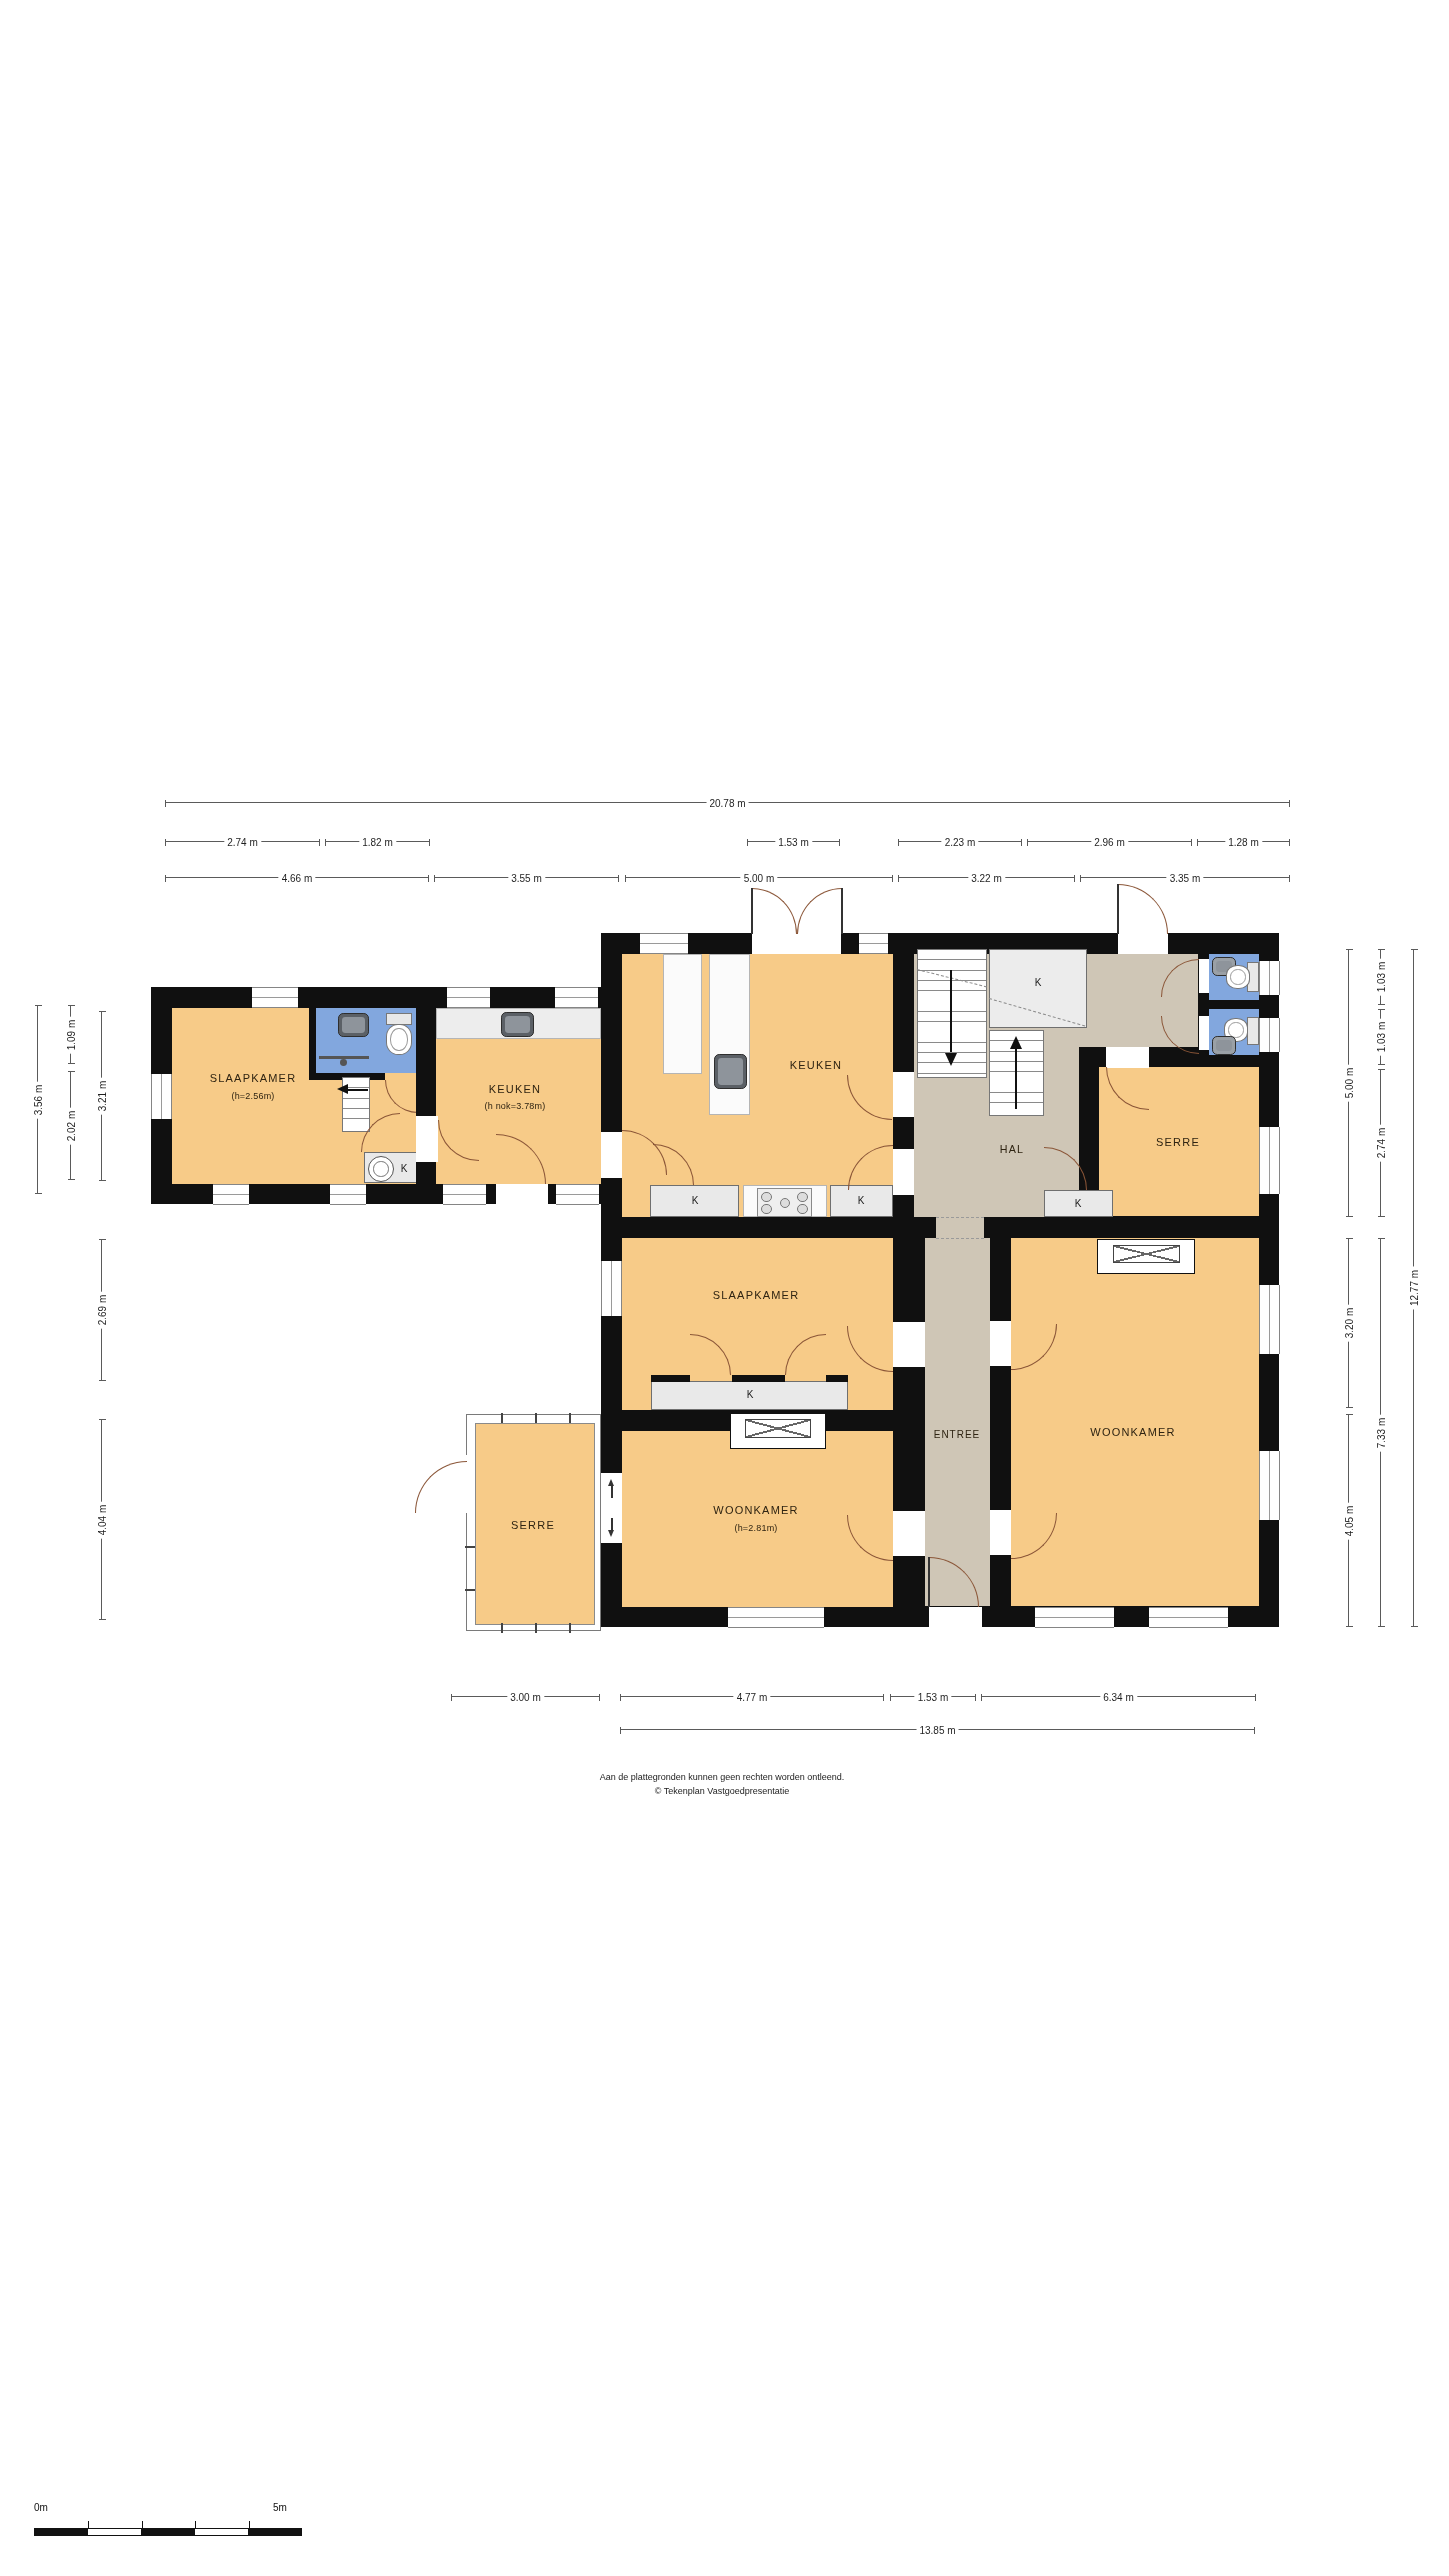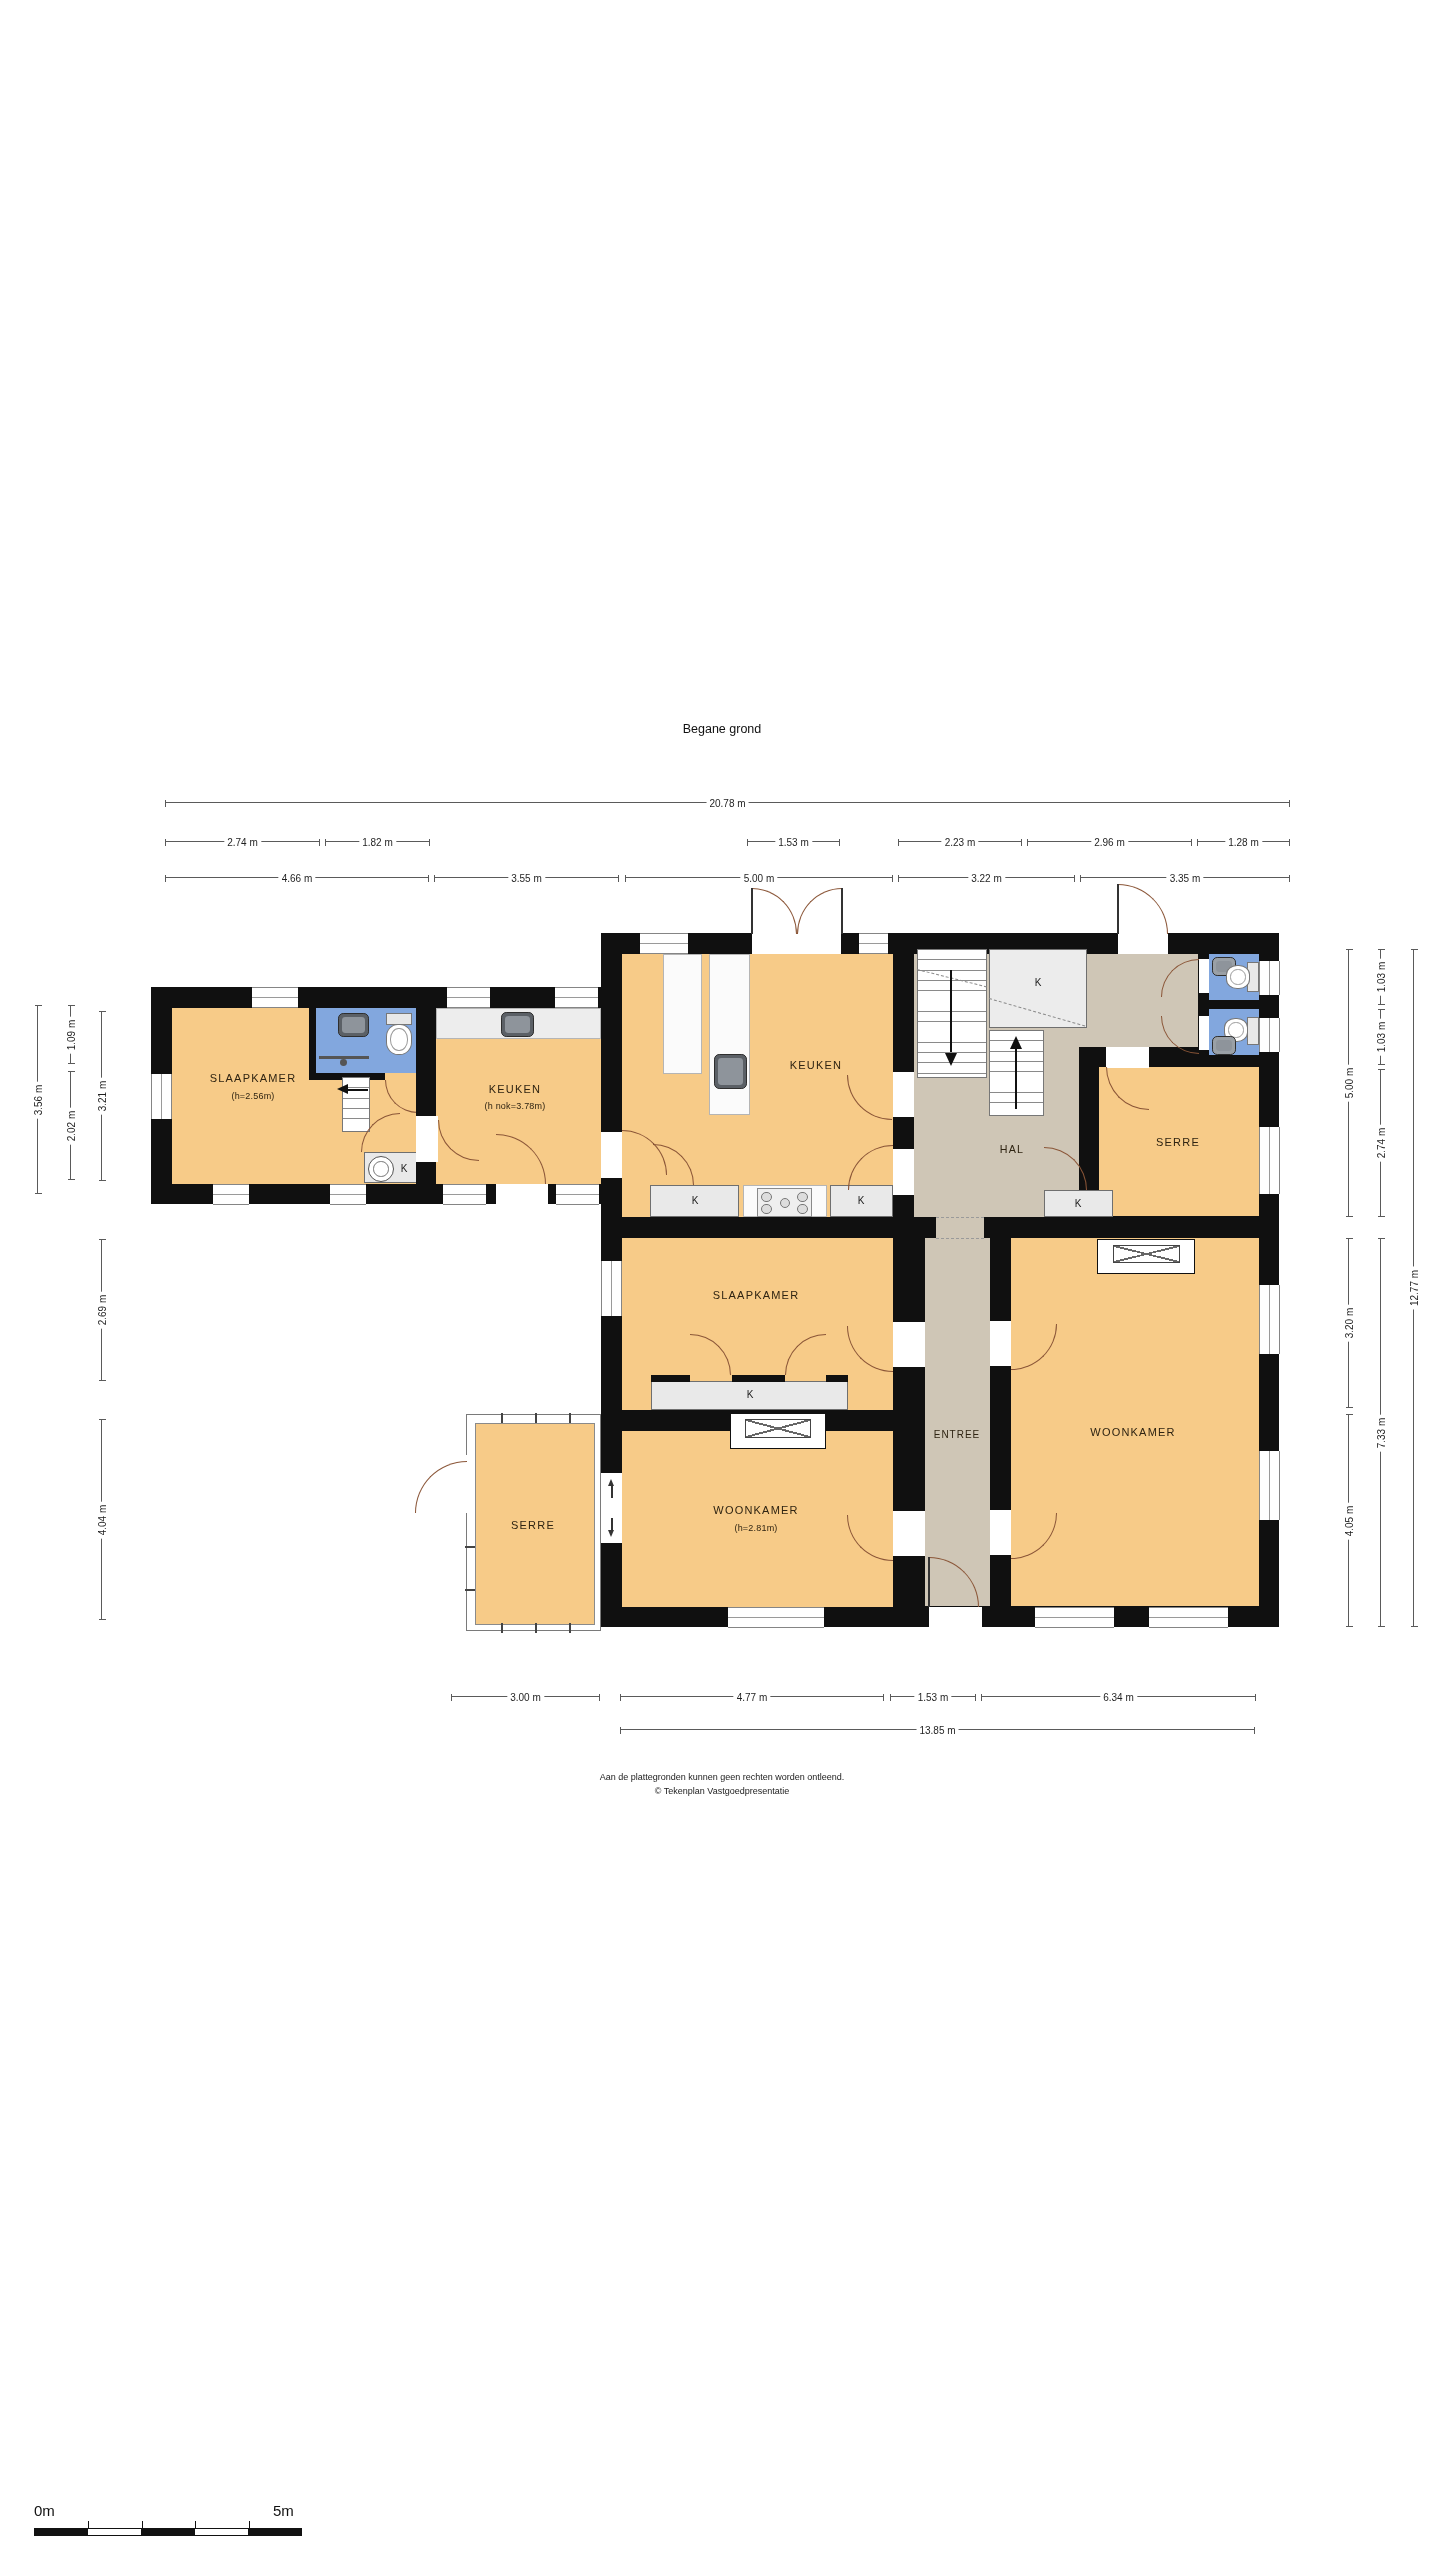--- a/index.html
+++ b/index.html
@@ -72,28 +72,27 @@
   .dlab{position:absolute;left:50%;top:0;transform:translate(-50%,-50%);background:#fff;
         padding:0 3.4px;font-size:10px;color:#1f1f1f;white-space:nowrap;}
   .dimv .dlab{left:0;top:50%;transform:translate(-50%,-50%) rotate(-90deg);}
   
   .t1{position:absolute;left:151px;width:1142px;text-align:center;font-size:13.3px;color:#101010;}
   .t2{position:absolute;left:151px;width:1142px;text-align:center;font-size:12.5px;color:#101010;}
   .f1{position:absolute;left:151px;width:1142px;text-align:center;font-size:9px;color:#222;}
   
   .sbar{position:absolute;border:0.9px solid #111;display:flex;box-sizing:border-box;}
   .sseg{flex:1;height:100%;}
-  .slab{position:absolute;font-size:15px;color:#111;}
+  .slab{position:absolute;font-size:10px;color:#111;}
 </style>
 </head>
 <body>
 
 <div id="canvas">
 
-  <div class="t2" style="top:722px">Begane grond</div>
 
   <div class="dimh" style="left:165px;top:802px;width:1125px">
       <span class="dlab">20.78 m</span>
     </div>
   <div class="dimh" style="left:165px;top:841px;width:155px">
       <span class="dlab">2.74 m</span>
     </div>
   <div class="dimh" style="left:325px;top:841px;width:105px">
       <span class="dlab">1.82 m</span>
     </div>

